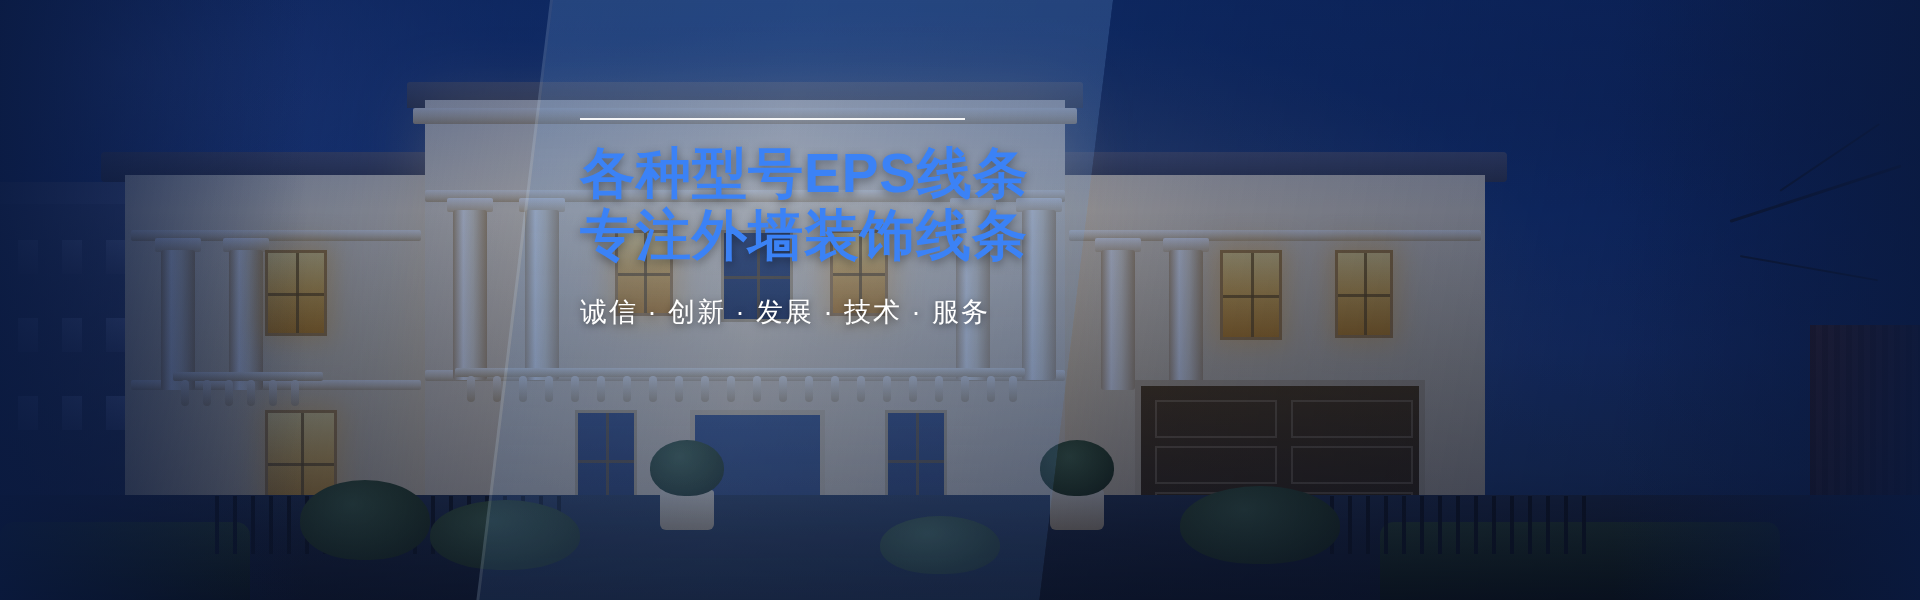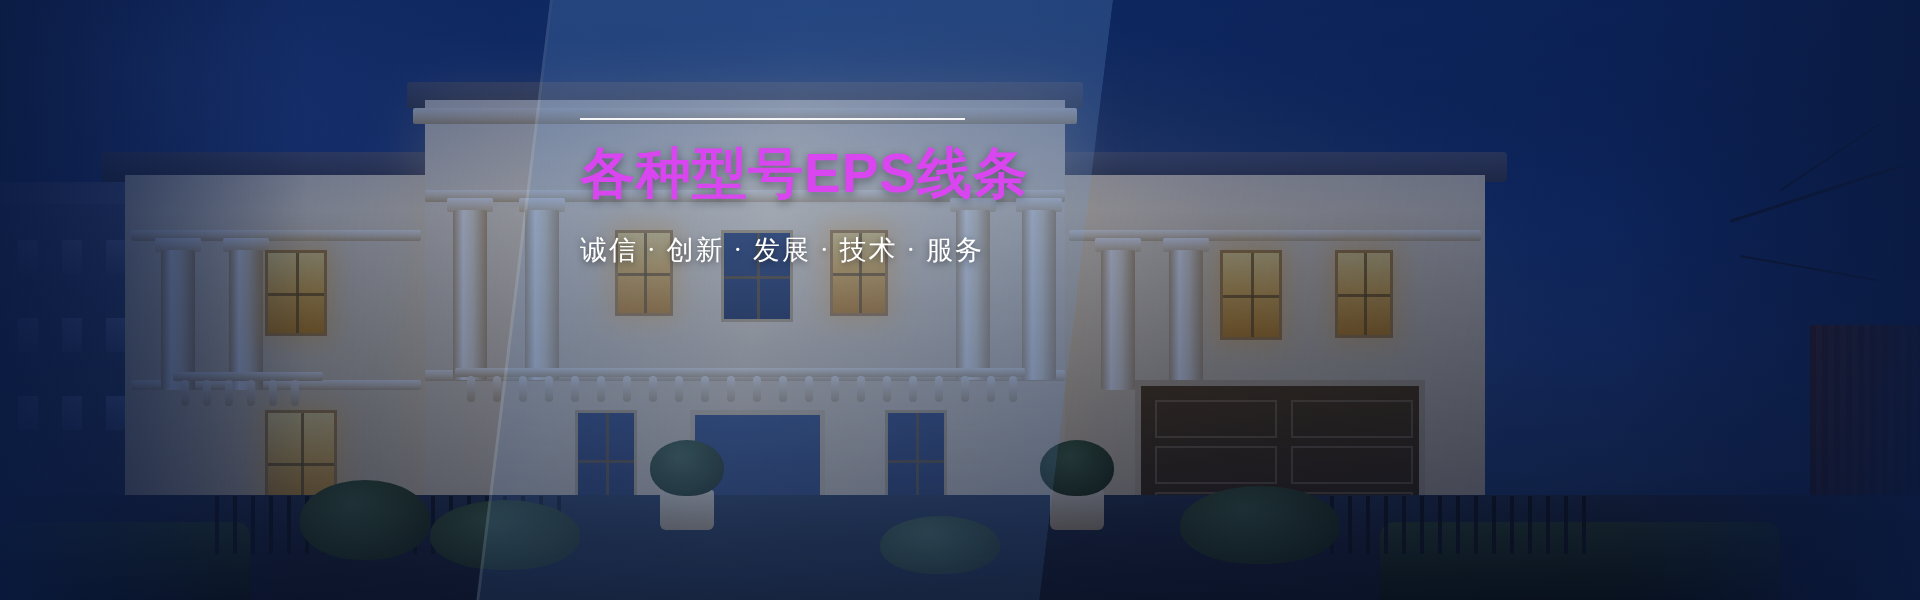--- a/index.html
+++ b/index.html
@@ -300,37 +300,36 @@
   .divider {
     margin-top: 22px;
     width: 385px;
     height: 2px;
     background: rgba(255,255,255,.92);
   }
   .headline {
     margin-top: 22px;
   }
   .headline-line {
-    color: #d946ef;
+    color: #3b82f6;
     font-size: 55px;
     font-weight: 700;
     letter-spacing: 1px;
     line-height: 1.13;
     white-space: nowrap;
     text-shadow: 0 3px 10px rgba(0,0,0,.38);
   }
   .tagline {
     margin-top: 28px;
     color: #ffffff;
     font-size: 27px;
     font-weight: 400;
     letter-spacing: 2px;
     white-space: nowrap;
     text-shadow: 0 2px 7px rgba(0,0,0,.5);
-    font-family: Liberation Serif, serif;
   }
 </style>
 </head>
 <body>
 
 <div class="banner">
 
   <div class="photo">
     <div class="sky-haze"></div>
 
@@ -493,18 +492,19 @@
   <div class="vignette"></div>
   <div class="beam"></div>
   <div class="beam-edge-l"></div>
 
   <div class="text-block">
 
     <div class="divider"></div>
 
     <div class="headline">
       <div class="headline-line">各种型号EPS线条</div>
+      <div class="headline-line">专注外墙装饰线条</div>
     </div>
 
     <div class="tagline">诚信 · 创新 · 发展 · 技术 · 服务</div>
   </div>
 
 </div>
 
 </body></html>

